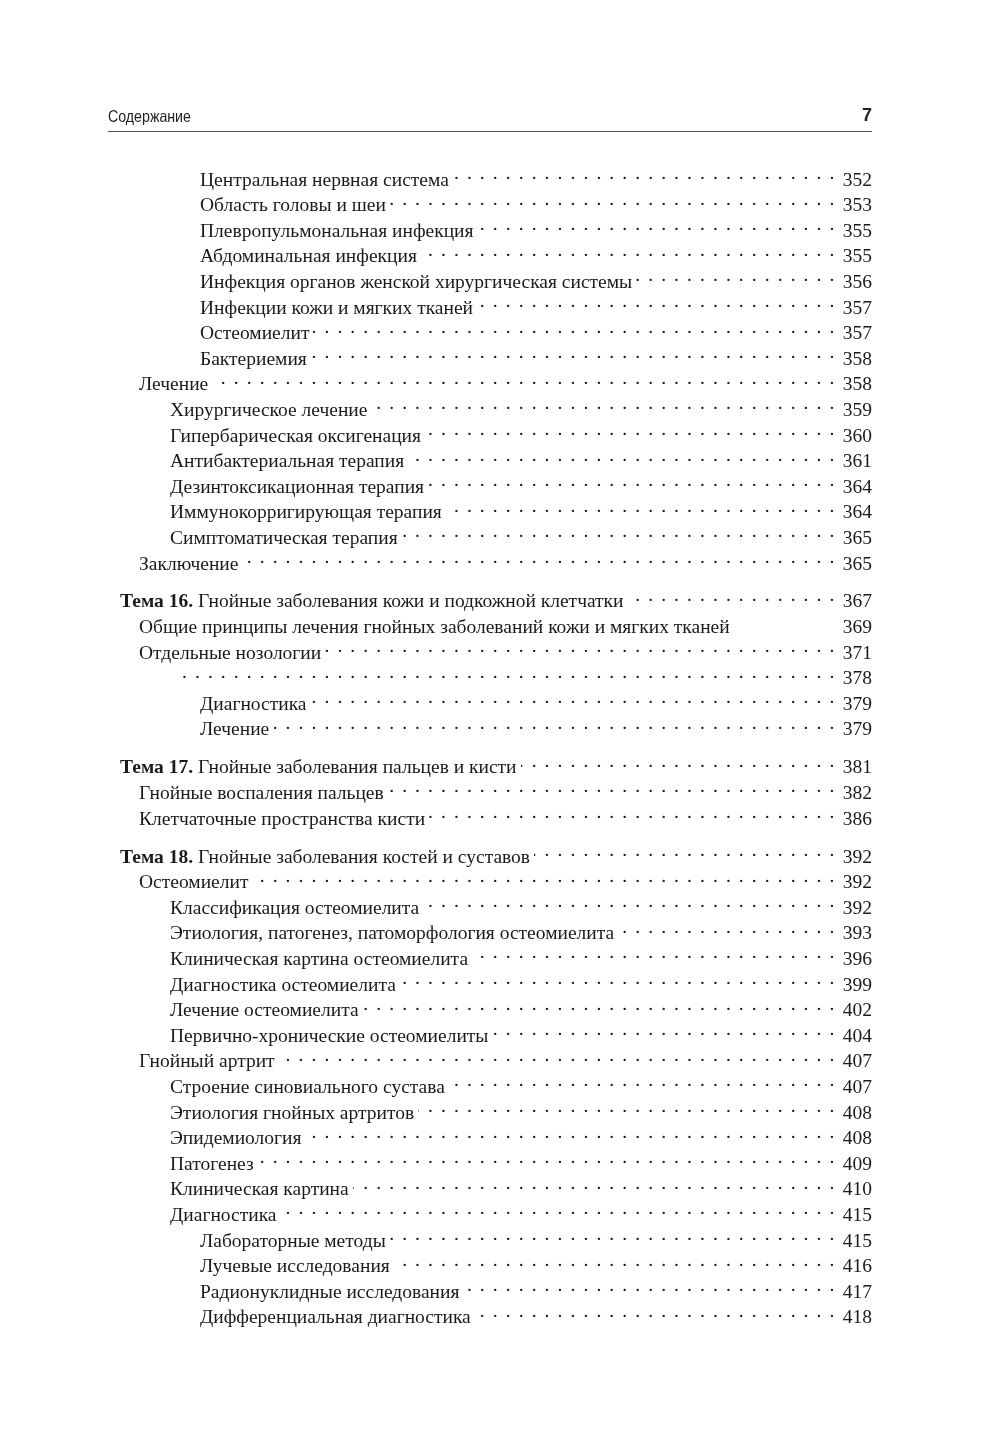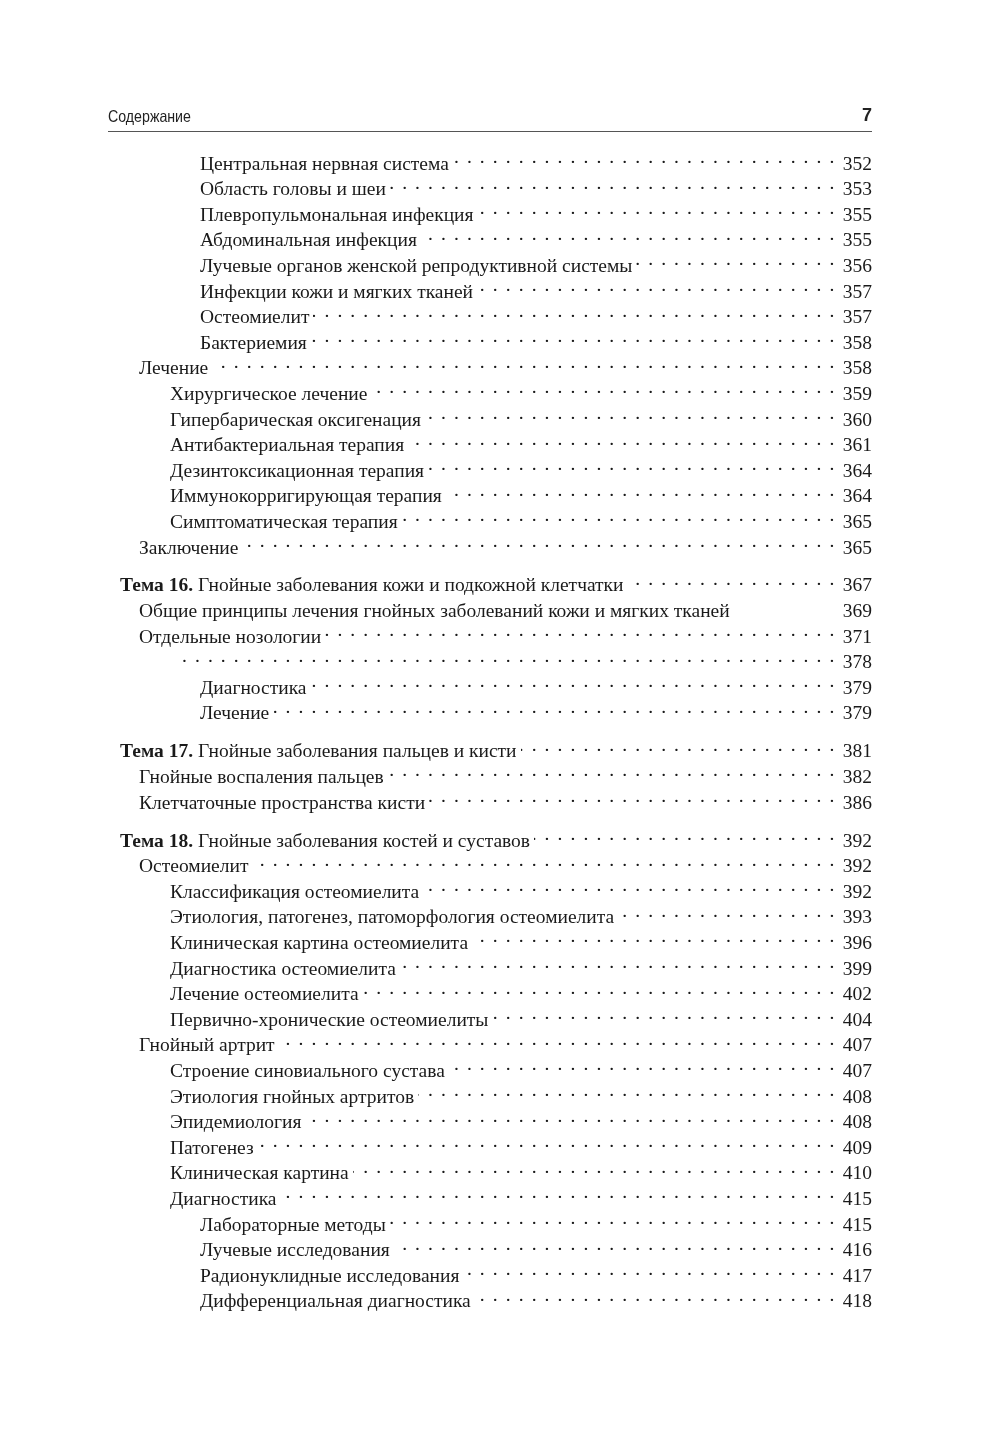--- a/index.html
+++ b/index.html
@@ -10,21 +10,21 @@
   }
   .running-head .title {
     position: absolute; left: 0; top: 3px;
     font-family: "Liberation Sans", sans-serif; font-size: 16.5px; letter-spacing: 0px;
     transform: scaleX(0.86); transform-origin: left center; color: #222;
   }
   .running-head .pageno {
     position: absolute; right: 0; top: 1px;
     font-family: "Liberation Sans", sans-serif; font-weight: bold; font-size: 18px; color: #222;
   }
-  .toc { position: absolute; left: 108px; top: 144px; width: 764px; }
+  .toc { position: absolute; left: 108px; top: 160px; width: 764px; }
   .row {
     position: relative; height: 25.6px; line-height: 25.6px;
     font-family: "Liberation Serif", serif; font-size: 19.5px;
     display: flex; align-items: baseline; white-space: nowrap;
   }
   .row.theme { margin-top: 12.4px; }
   .row .lbl { flex: 0 0 auto; }
   .row .lbl b { font-weight: bold; }
   .row .leader {
     flex: 1 1 auto; overflow: hidden; margin: 0 6px 0 4px; height: 25.6px;
@@ -64,21 +64,21 @@
       <span class="lbl"><span>Плевропульмональная инфекция</span></span>
       <span class="leader"></span>
       <span class="pg">355</span>
     </div>
     <div class="row l3">
       <span class="lbl"><span>Абдоминальная инфекция</span></span>
       <span class="leader"></span>
       <span class="pg">355</span>
     </div>
     <div class="row l3">
-      <span class="lbl"><span>Лучевые органов женской репродуктивной системы</span></span>
+      <span class="lbl"><span>Инфекция органов женской хирургическая системы</span></span>
       <span class="leader"></span>
       <span class="pg">356</span>
     </div>
     <div class="row l3">
       <span class="lbl"><span>Инфекции кожи и мягких тканей</span></span>
       <span class="leader"></span>
       <span class="pg">357</span>
     </div>
     <div class="row l3">
       <span class="lbl"><span>Остеомиелит</span></span>

